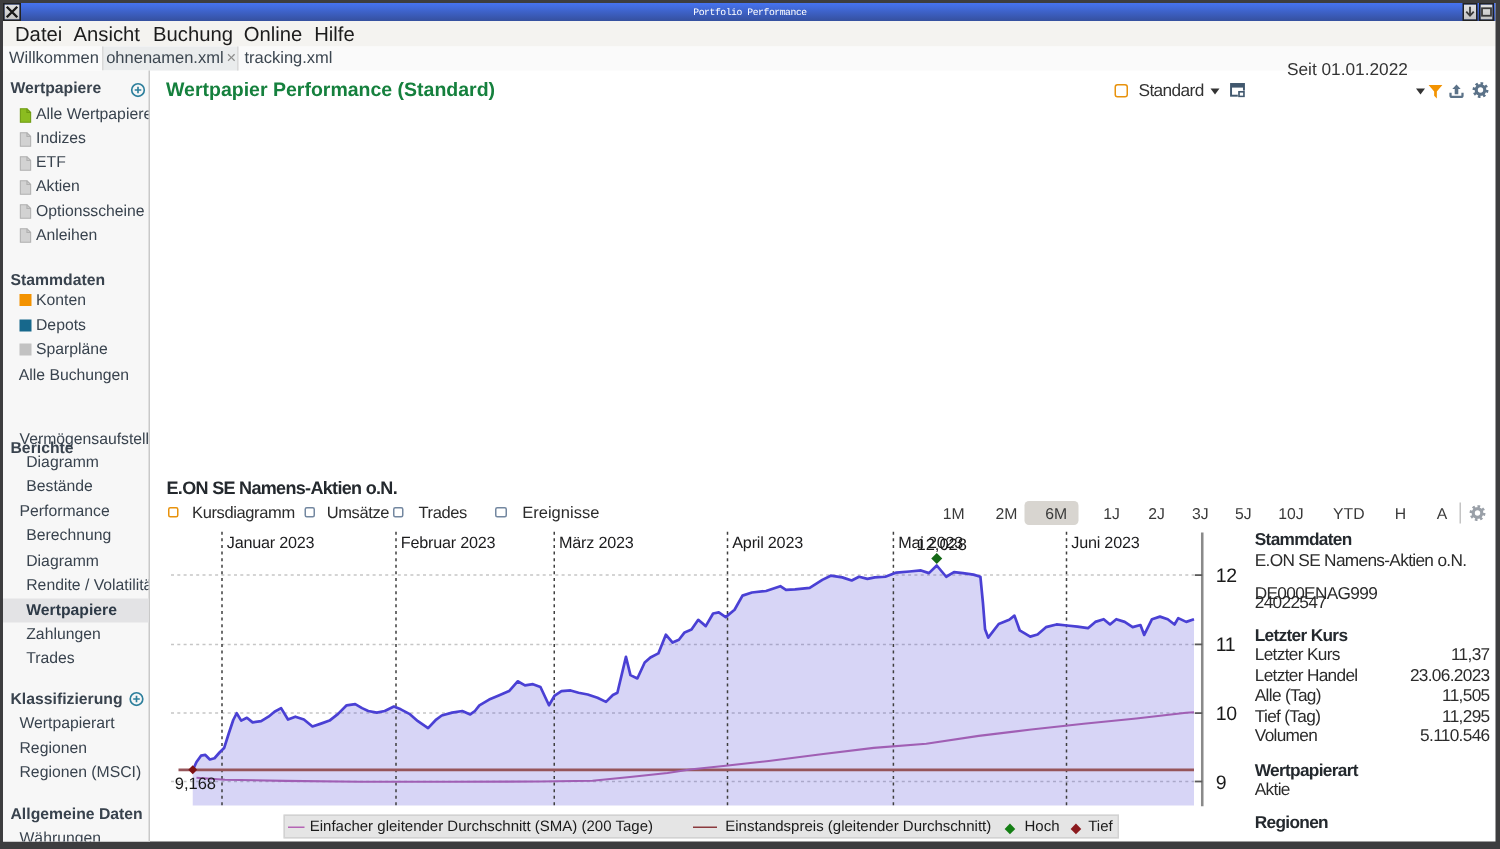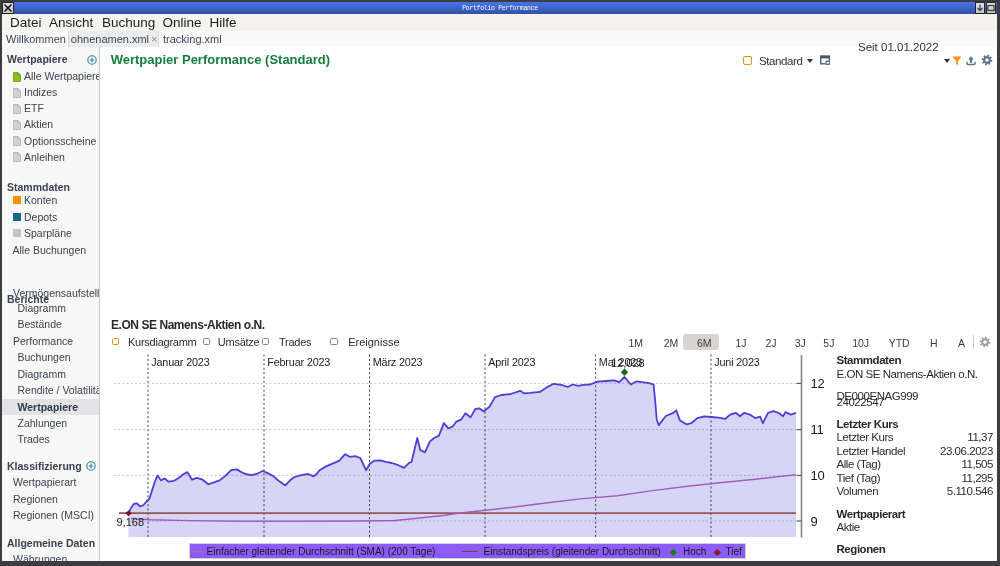--- a/index.html
+++ b/index.html
@@ -24,21 +24,21 @@
 #sidebar .it { position:absolute; white-space:nowrap; line-height:13px; }
 #sidebar .ic { position:absolute; }
 #sel-row { left:0; top:352px; width:98px; height:16px; background:#e3e3e5; }
 #main-title { left:110.7px; top:52px; font-size:13px; font-weight:bold; color:#15803d; line-height:15px; }
 .ctrl-txt { font-size:11.5px; color:#333; white-space:nowrap; line-height:14px; }
 .tri { width:0; height:0; border-left:3.5px solid transparent; border-right:3.5px solid transparent; border-top:4px solid #333; }
 #chart-title { left:111px; top:317.5px; font-size:12px; font-weight:bold; color:#24292e; letter-spacing:-0.45px; line-height:15px; }
 .ctab { font-size:11px; color:#2b2b2b; white-space:nowrap; letter-spacing:-0.25px; line-height:14px; }
 .sqic { width:7.5px; height:7.5px; border-radius:1.5px; border:1.2px solid #7387a0; }
 .rbtn { font-size:10.5px; color:#3a3a3a; line-height:14px; }
-#legend { left:188.5px; top:543px; width:557px; height:15.5px; background:#8b5cf6; border:1px solid #d2d2d2; font-size:10px; color:#1b1b1b; }
+#legend { left:188.5px; top:543px; width:557px; height:15.5px; background:#e5e5e5; border:1px solid #d2d2d2; font-size:10px; color:#1b1b1b; }
 #legend span { position:absolute; line-height:14.5px; white-space:nowrap; }
 #legend .dash { height:0; border-top:1.6px solid #b565b5; top:7.3px; }
 #legend .dm { width:4.6px; height:4.6px; transform:rotate(45deg); top:5.8px; }
 .rp { left:836.5px; font-size:11.5px; letter-spacing:-0.45px; color:#2b2b2b; white-space:nowrap; line-height:13.5px; }
 .rpb { font-weight:bold; color:#24292e; }
 .rv { left:auto; right:7px; text-align:right; }
 </style>
 </head>
 <body>
 <div class="abs" id="titlebar"></div>
@@ -119,21 +119,21 @@
   <div class="ic" style="left:10.5px; top:165.5px; width:8px; height:8px; background:#17688c;"></div>
   <span class="it" style="left:22.0px; top:163.5px;">Depots</span>
   <div class="ic" style="left:10.5px; top:181.8px; width:8px; height:8px; background:#c2c2c2;"></div>
   <span class="it" style="left:22.0px; top:179.8px;">Sparpläne</span>
   <span class="it" style="left:10.5px; top:196.5px;">Alle Buchungen</span>
   <span class="hd" style="left:5.0px; top:234px;margin-top:12px;">Berichte</span>
   <span class="it" style="left:11.0px; top:240.0px;">Vermögensaufstellung</span>
   <span class="it" style="left:15.5px; top:254.7px;">Diagramm</span>
   <span class="it" style="left:15.5px; top:271.4px;">Bestände</span>
   <span class="it" style="left:11.0px; top:288.1px;">Performance</span>
-  <span class="it" style="left:15.5px; top:304.4px;">Buchungen</span>
+  <span class="it" style="left:15.5px; top:304.4px;">Berechnung</span>
   <span class="it" style="left:15.5px; top:320.6px;">Diagramm</span>
   <span class="it" style="left:15.5px; top:336.8px;">Rendite / Volatilität</span>
   <span class="it" style="left:15.5px; top:369.7px;">Zahlungen</span>
   <span class="it" style="left:15.5px; top:386.0px;">Trades</span>
   <span class="it" style="left:15.5px; top:353.5px; font-weight:bold; color:#2e3a47;">Wertpapiere</span>
   <span class="hd" style="left:5.0px; top:412.6px;">Klassifizierung</span>
   <svg class="ic" style="left:84.0px; top:414.3px;" width="10" height="10" viewBox="0 0 10 10">
       <circle cx="5" cy="5" r="4.2" fill="none" stroke="#2d7f9c" stroke-width="1.1"></circle>
       <path d="M5 2.8 V7.2 M2.8 5 H7.2" stroke="#2d7f9c" stroke-width="1.1"></path>
     </svg>

